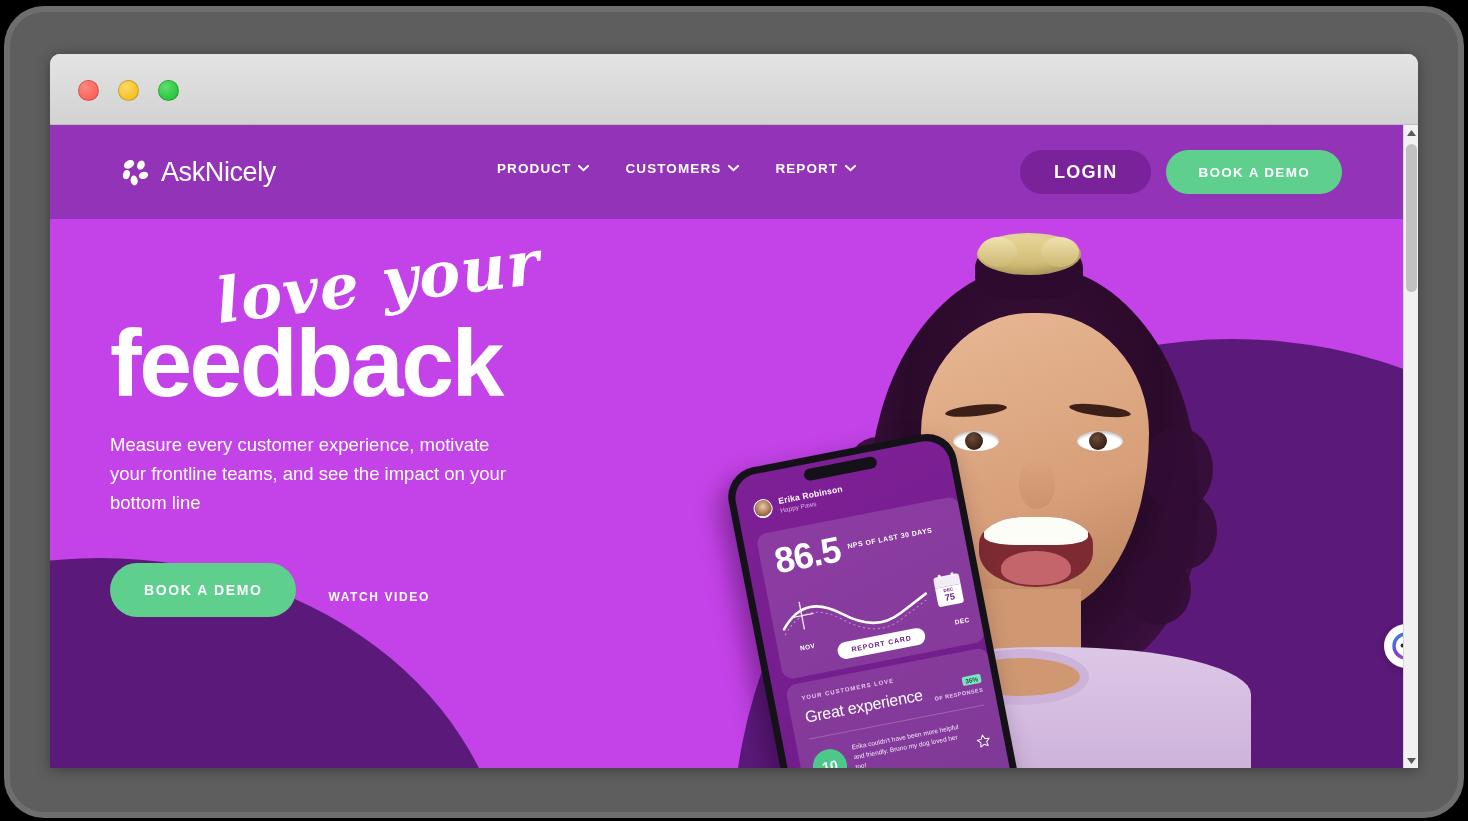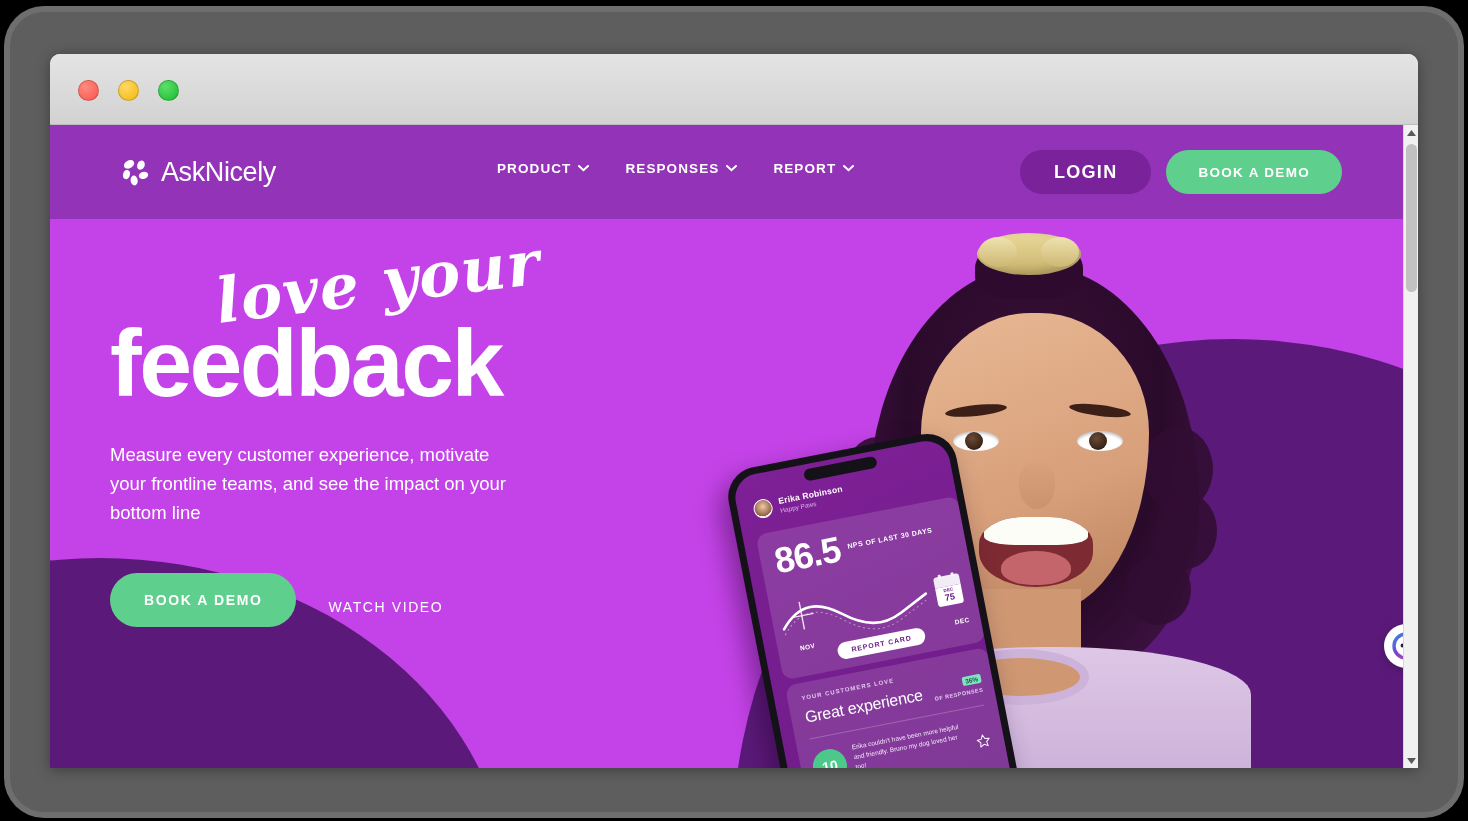--- a/index.html
+++ b/index.html
@@ -202,21 +202,21 @@
     font-size: 95px;
     font-weight: bold;
     letter-spacing: -2.5px;
     line-height: 1.02;
     white-space: nowrap;
   }
   .subhead {
     color: #fff;
     font-size: 18.5px;
     line-height: 1.58;
-    margin-top: 28px;
+    margin-top: 18px;
     width: 400px;
   }
   #hero-ctas {
     margin-top: 45px;
     display: flex; align-items: center; gap: 22px;
   }
   .btn-demo-hero {
     background: #5fcf8e;
     color: #fff;
     border: none;
@@ -224,22 +224,22 @@
     height: 54px;
     padding: 0 34px;
     font-size: 14px;
     font-weight: bold;
     letter-spacing: 1.6px;
     font-family: inherit;
     cursor: pointer;
   }
   .link-watch {
     color: #fff;
-    font-size: 14px;
-    font-weight: normal;
+    font-size: 12px;
+    font-weight: bold;
     letter-spacing: 1.6px;
     text-decoration: none;
     cursor: pointer;
     padding: 8px 10px;
     margin-top: 14px;
   }
 
   
   #hero-photo {
     position: absolute;
@@ -584,21 +584,21 @@
           </a>
 
           <nav id="main-nav">
             <div class="nav-item">
               <span>PRODUCT</span>
               <svg class="chev" width="11" height="7" viewBox="0 0 11 7">
                 <path d="M1 1l4.5 4.2L10 1" stroke="#fff" stroke-width="2" fill="none" stroke-linecap="round"></path>
               </svg>
             </div>
             <div class="nav-item">
-              <span>RESPONSES</span>
+              <span>CUSTOMERS</span>
               <svg class="chev" width="11" height="7" viewBox="0 0 11 7">
                 <path d="M1 1l4.5 4.2L10 1" stroke="#fff" stroke-width="2" fill="none" stroke-linecap="round"></path>
               </svg>
             </div>
             <div class="nav-item">
               <span>REPORT</span>
               <svg class="chev" width="11" height="7" viewBox="0 0 11 7">
                 <path d="M1 1l4.5 4.2L10 1" stroke="#fff" stroke-width="2" fill="none" stroke-linecap="round"></path>
               </svg>
             </div>

